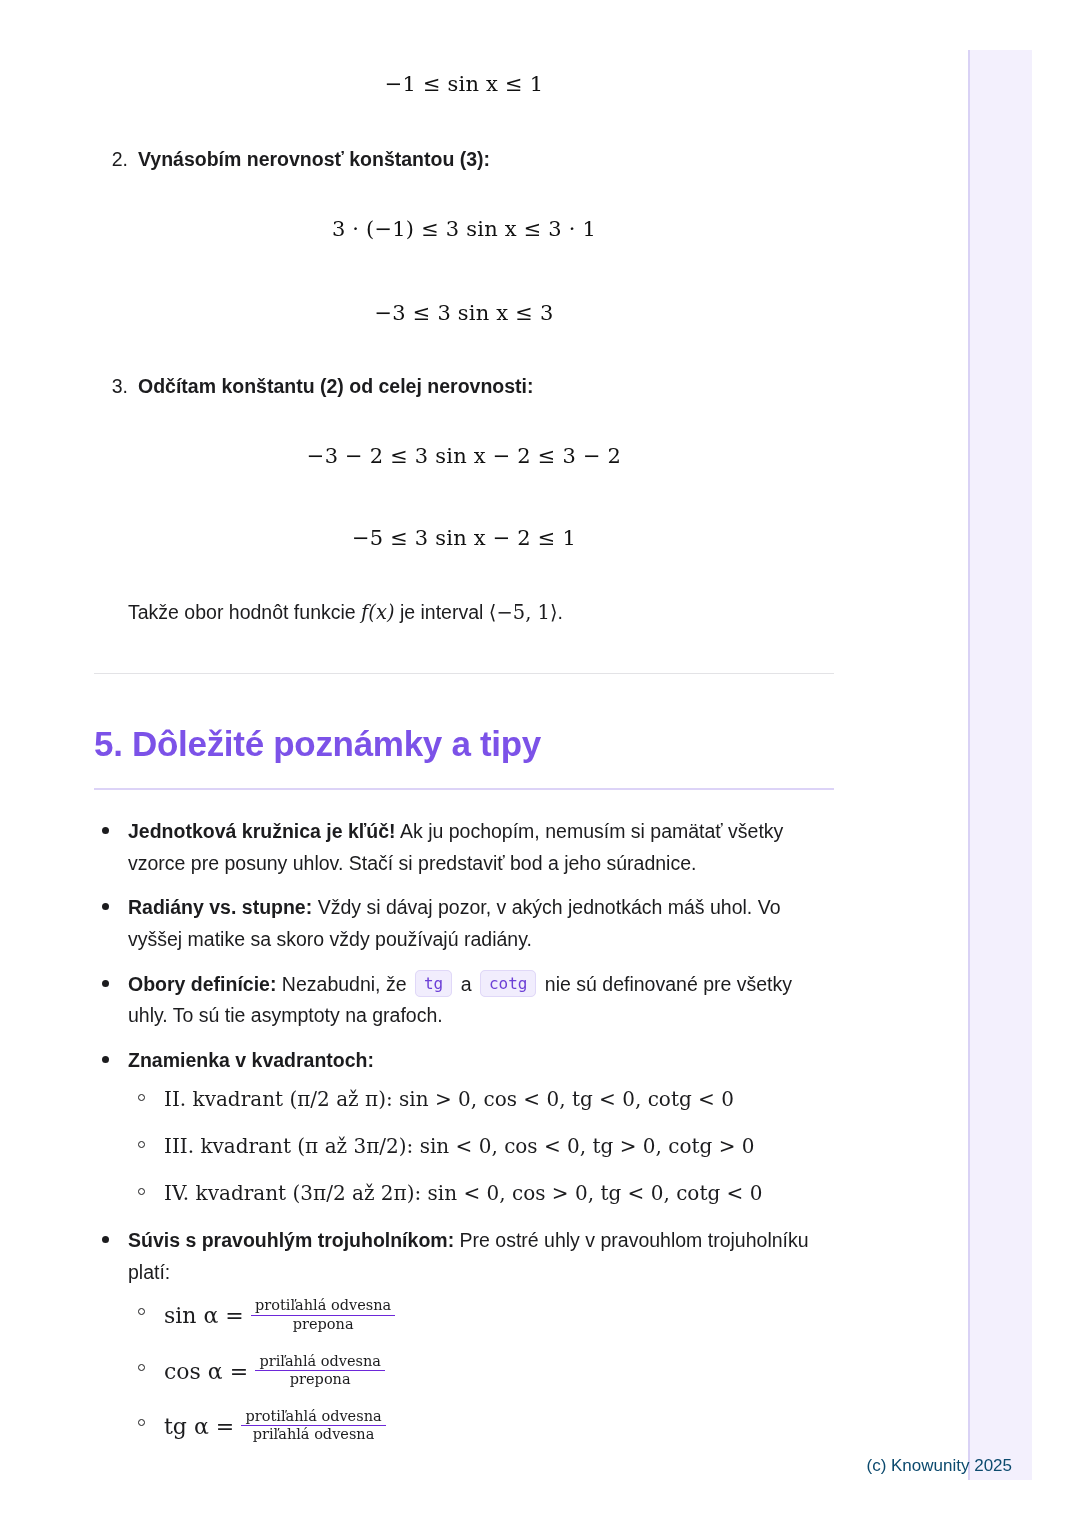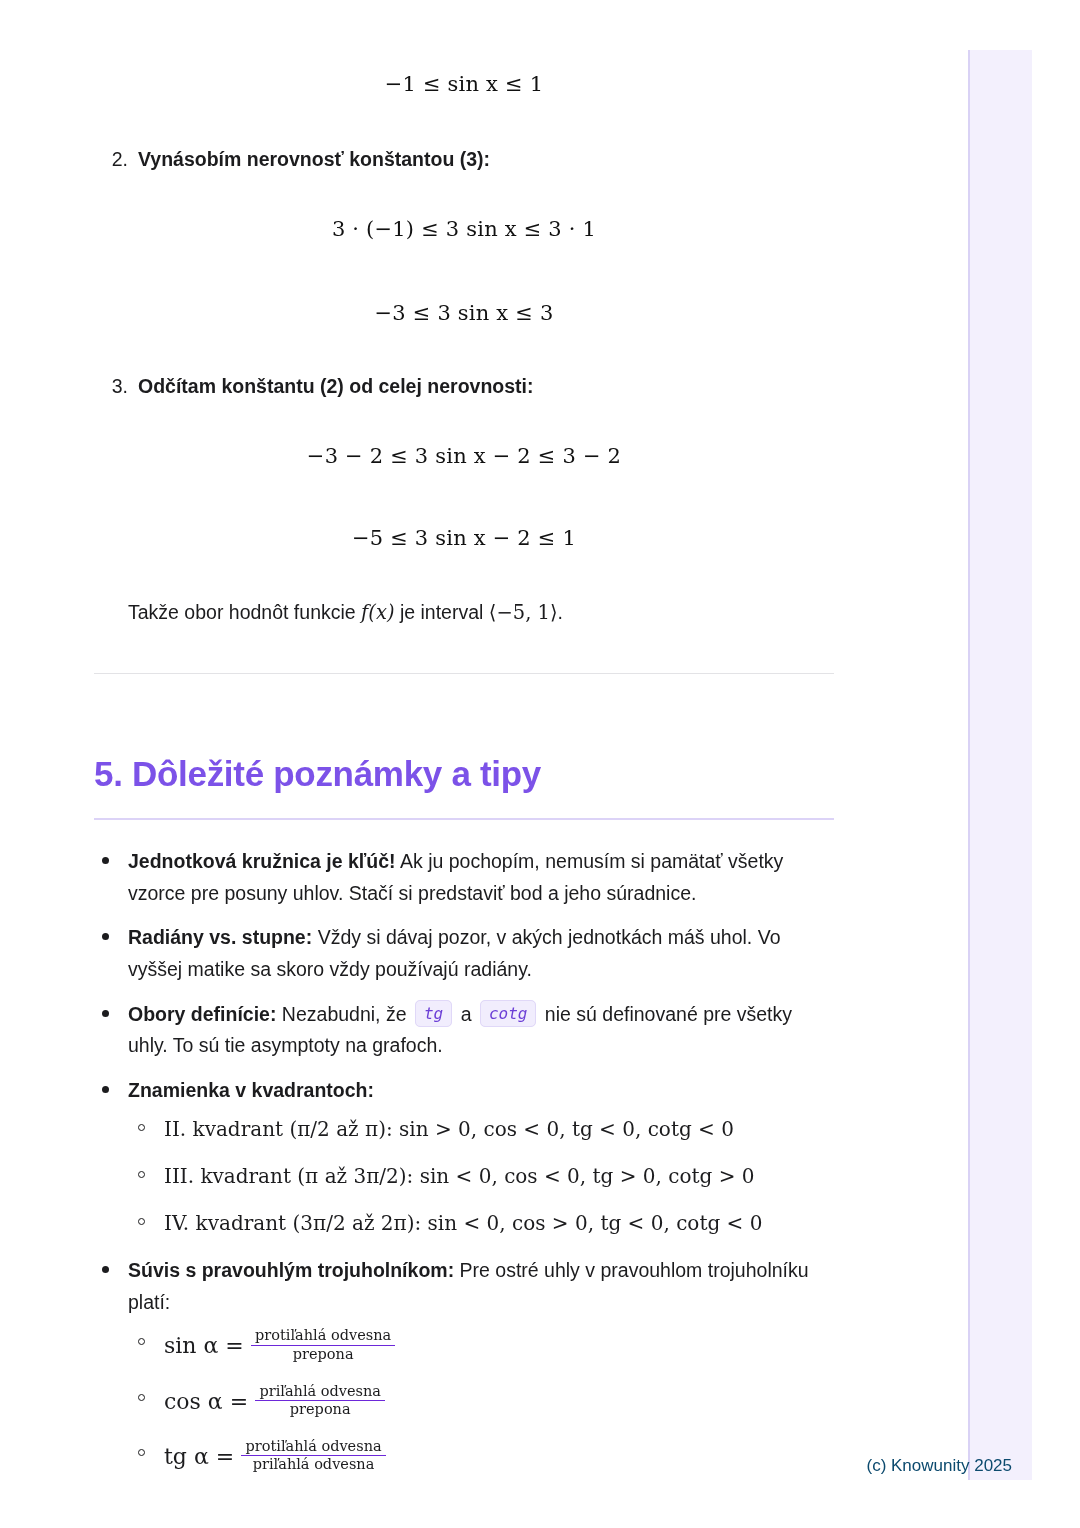--- a/index.html
+++ b/index.html
@@ -129,21 +129,20 @@
   code.inline {
     font-family: "DejaVu Sans Mono", "Liberation Mono", monospace;
     font-size: 16px;
     background: #f1edfd;
     color: #6c3fd6;
     border: 1px solid #e0d8f8;
     border-radius: 5px;
     padding: 3px 8px;
     margin: 0 3px;
     vertical-align: 2px;
-    font-style: italic;
   }
 
   ul.sub {
     list-style: none;
     margin: 8px 0 0 0;
     padding: 0;
   }
   ul.sub > li {
     position: relative;
     padding-left: 36px;
@@ -222,21 +221,21 @@
 
     <div class="math math-row" style="margin-top:46px;">−3 − 2 ≤ 3 sin x − 2 ≤ 3 − 2</div>
     <div class="math math-row" style="margin-top:58px;">−5 ≤ 3 sin x − 2 ≤ 1</div>
 
     <div class="para" style="margin-top:48px;">
       <span>Takže obor hodnôt funkcie </span><span class="serif-it">f(x)</span><span> je interval </span><span class="serif">⟨−5, 1⟩</span><span>.</span>
     </div>
 
     <hr class="divider" style="margin-top:46px;">
 
-    <h2 class="section-title" style="margin-top:80px;">5. Dôležité poznámky a tipy</h2>
+    <h2 class="section-title" style="margin-top:50px;">5. Dôležité poznámky a tipy</h2>
     <hr class="title-rule" style="margin-top:24px;">
 
     <ul class="tips" style="margin-top:26px;">
 
       <li>
         <span class="dot"></span>
         <span class="b">Jednotková kružnica je kľúč!</span><span> Ak ju pochopím, nemusím si pamätať všetky vzorce pre posuny uhlov. Stačí si predstaviť bod a jeho súradnice.</span>
       </li>
 
       <li>

